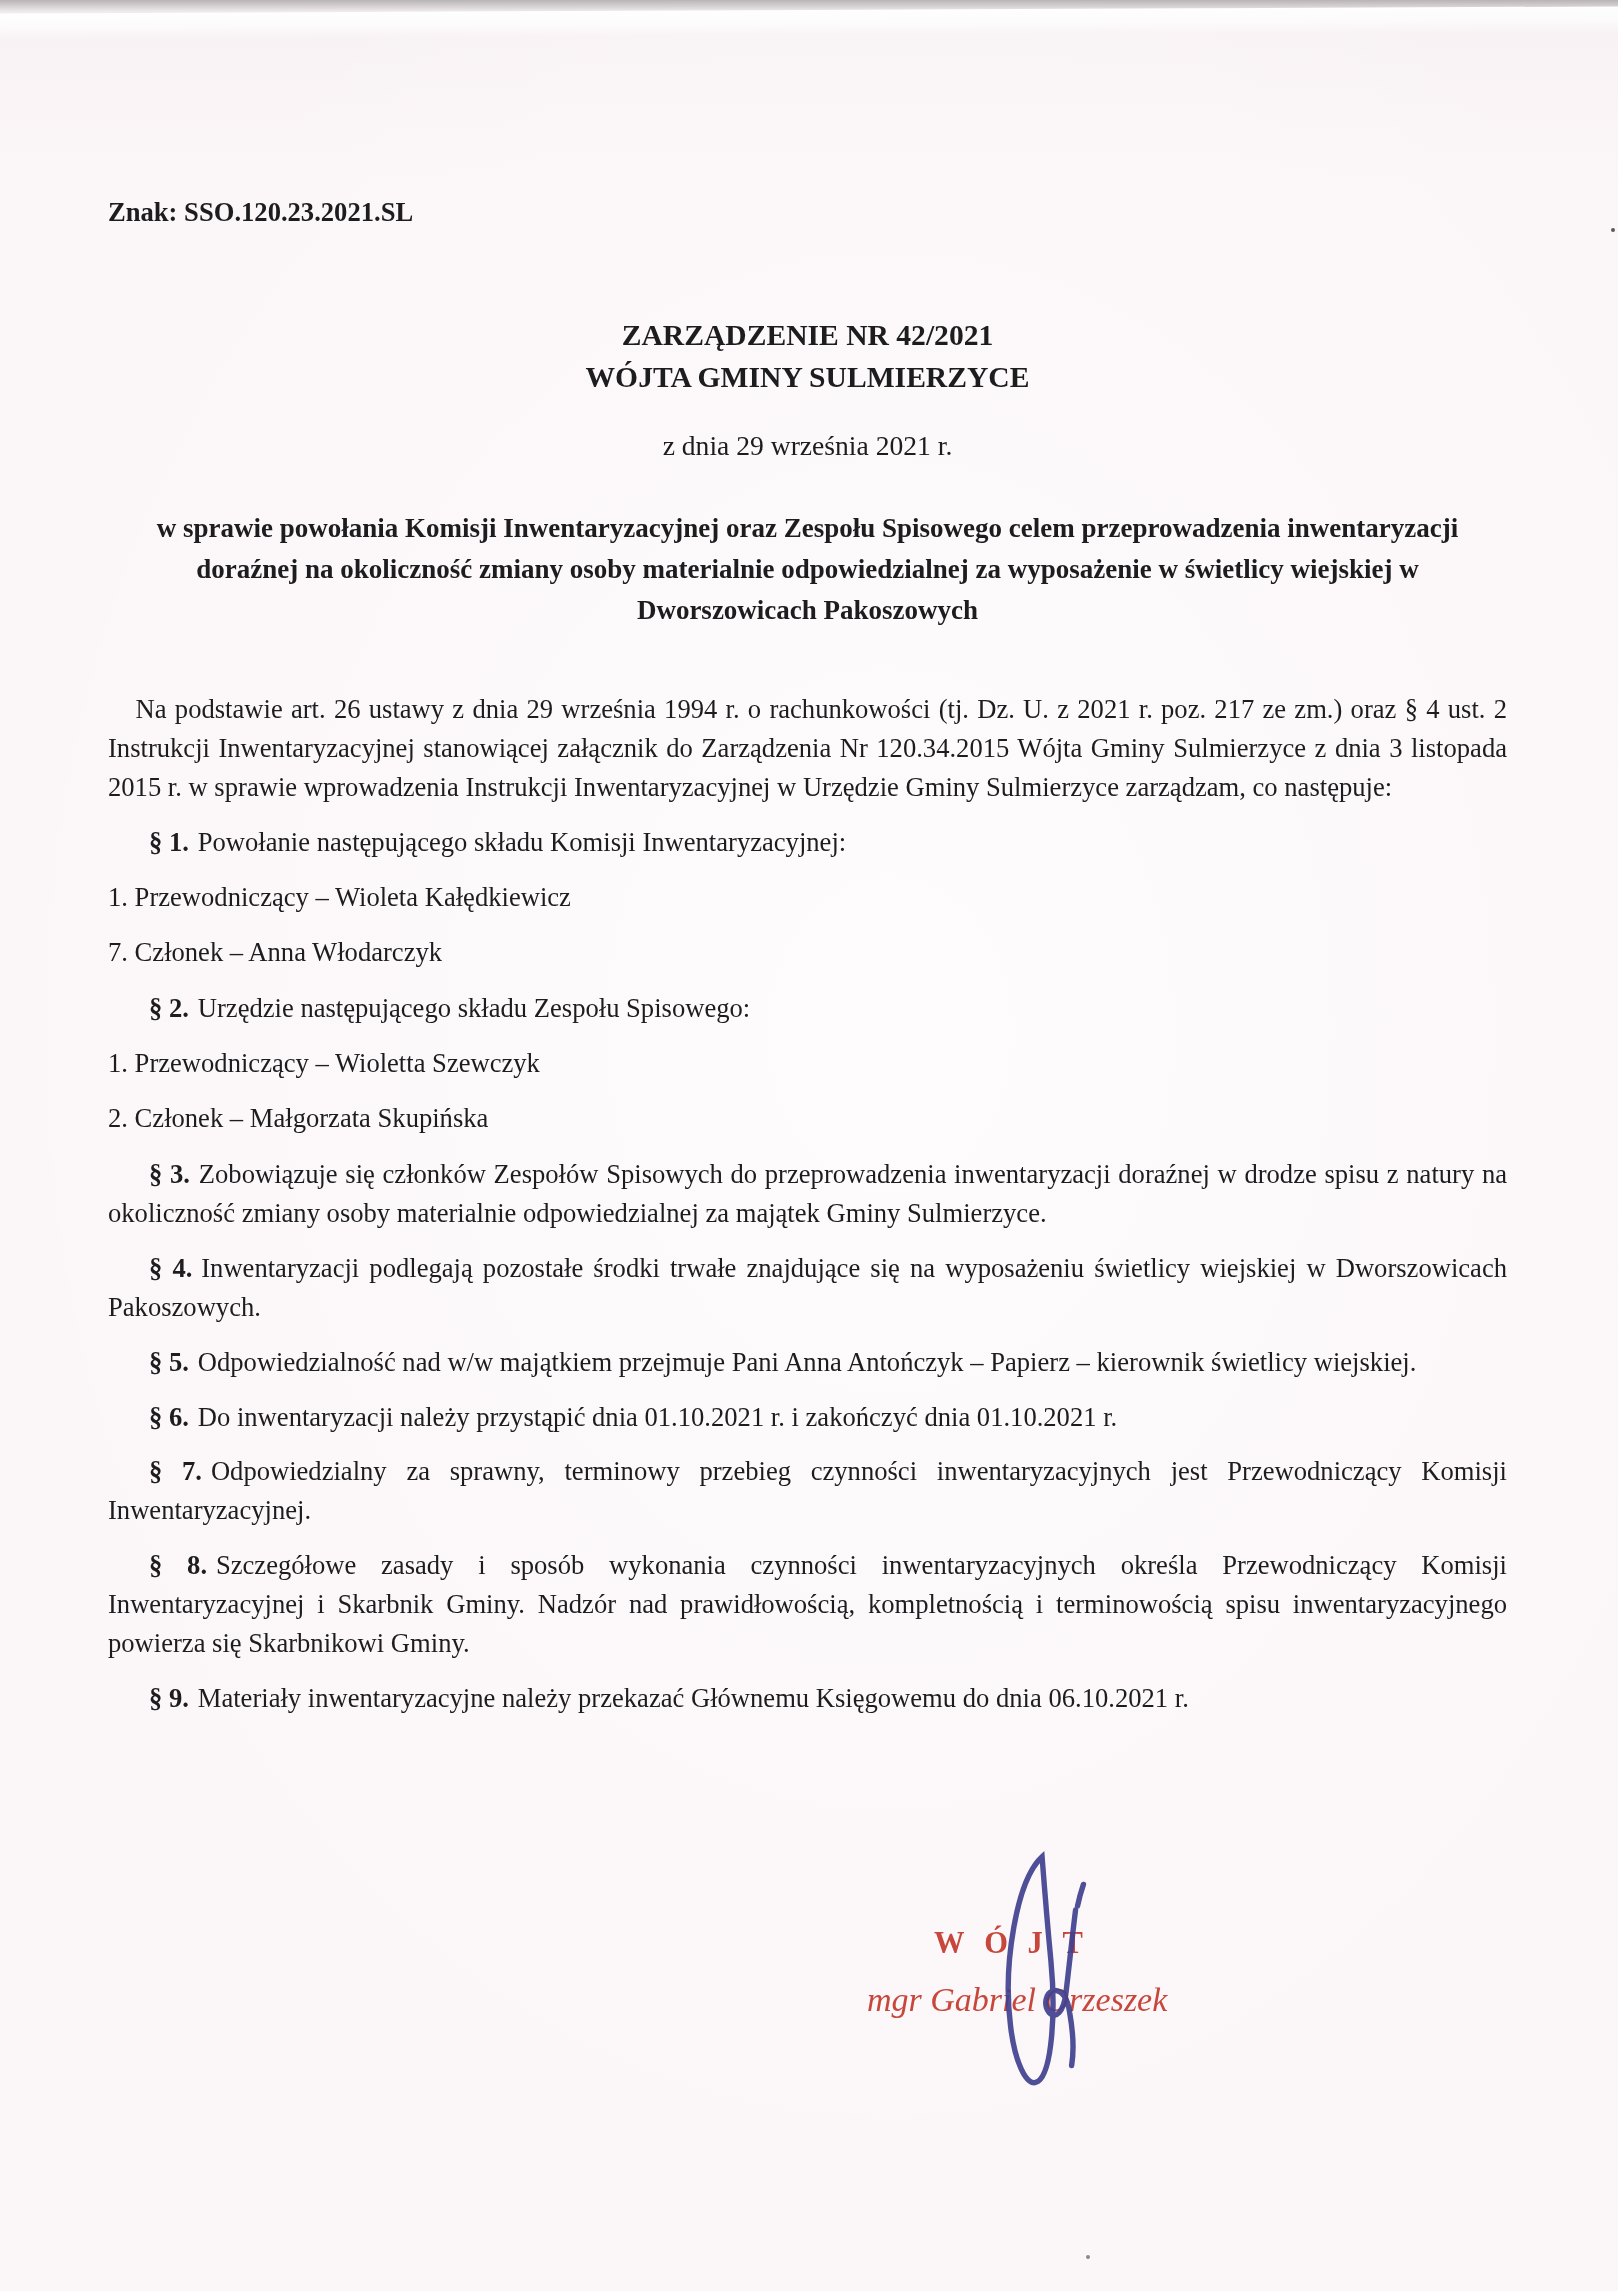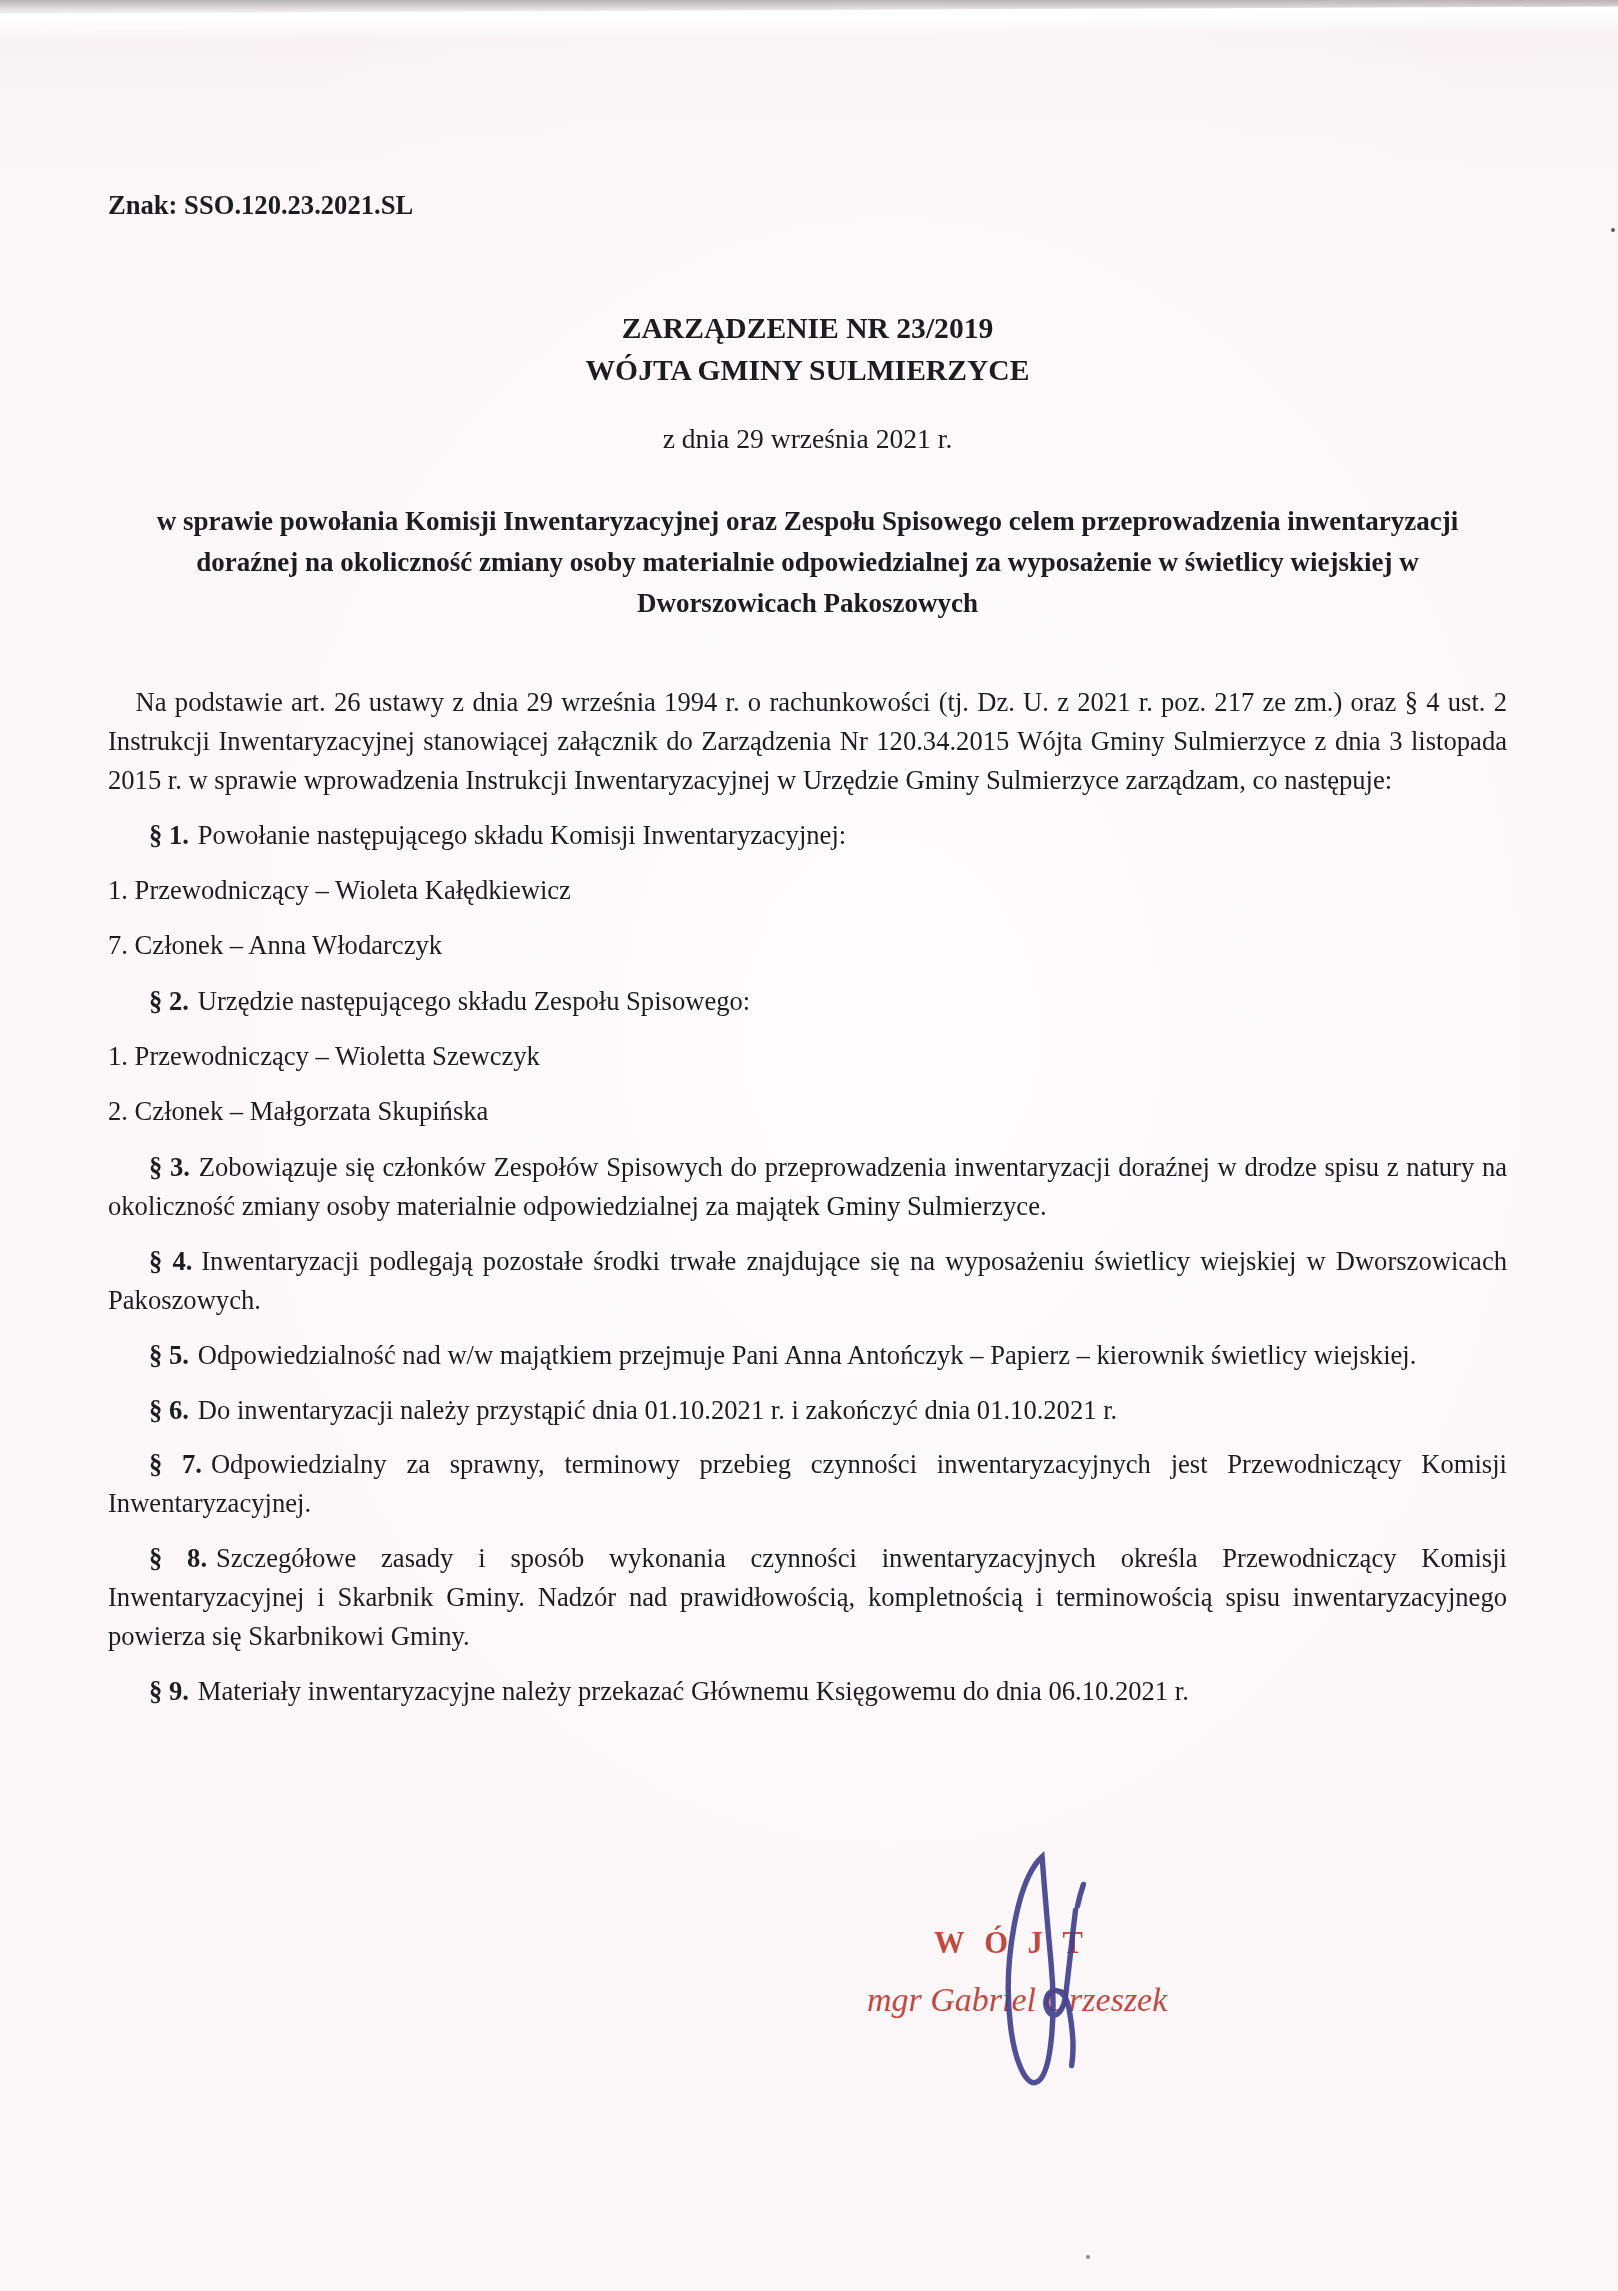--- a/index.html
+++ b/index.html
@@ -21,21 +21,21 @@
     position:absolute;left:0;top:0;width:1618px;height:15.8px;
     background:linear-gradient(180deg,#a9a4a5 0%,#c9c4c5 35%,#ece7e8 70%,rgba(255,255,255,0) 100%);
     opacity:.8;
   }
   .scan-edge-top-white{
     position:absolute;left:0;top:9.9px;width:1618px;height:25.6px;
     background:linear-gradient(180deg,#ffffff 0%,rgba(255,255,255,.65) 55%,rgba(255,255,255,0) 100%);
     transform:skewY(-0.25deg);
   }
   .content{
-    position:absolute;left:0;top:0;width:1618px;
+    position:absolute;left:0;top:7px;width:1618px;
     padding:189px 111px 0 108px;
     box-sizing:border-box;
   }
   .znak{
     font-weight:bold;font-size:26.6px;line-height:33px;margin:0 0 85px 0;
   }
   .title{
     text-align:center;font-weight:bold;font-size:29.6px;line-height:42px;margin:0;
   }
   .dateline{
@@ -77,21 +77,21 @@
 </head>
 <body>
 
 <div class="page">
   <div class="scan-edge-top"></div>
   <div class="scan-edge-top-white"></div>
 
   <div class="content">
     <p class="znak">Znak: SSO.120.23.2021.SL</p>
 
-    <h1 class="title"><span>ZARZĄDZENIE NR 23/2019</span><br>
+    <h1 class="title"><span>ZARZĄDZENIE NR 42/2021</span><br>
       <span>WÓJTA GMINY SULMIERZYCE</span></h1>
 
     <p class="dateline">z dnia 29 września 2021 r.</p>
 
     <p class="subject">w sprawie powołania Komisji Inwentaryzacyjnej oraz Zespołu Spisowego celem przeprowadzenia inwentaryzacji doraźnej na okoliczność zmiany osoby materialnie odpowiedzialnej za wyposażenie w świetlicy wiejskiej w Dworszowicach Pakoszowych</p>
 
     <div class="bodytext">
       <p class="para preamble">Na podstawie art. 26 ustawy z dnia 29 września 1994 r. o rachunkowości (tj. Dz. U. z 2021 r. poz. 217 ze zm.) oraz § 4 ust. 2 Instrukcji Inwentaryzacyjnej stanowiącej załącznik do Zarządzenia Nr 120.34.2015 Wójta Gminy Sulmierzyce z dnia 3 listopada 2015 r. w sprawie wprowadzenia Instrukcji Inwentaryzacyjnej w Urzędzie Gminy Sulmierzyce zarządzam, co następuje:</p>
 
       <p class="para sec"><b>§ 1.</b><span>Powołanie następującego składu Komisji Inwentaryzacyjnej:</span></p>

